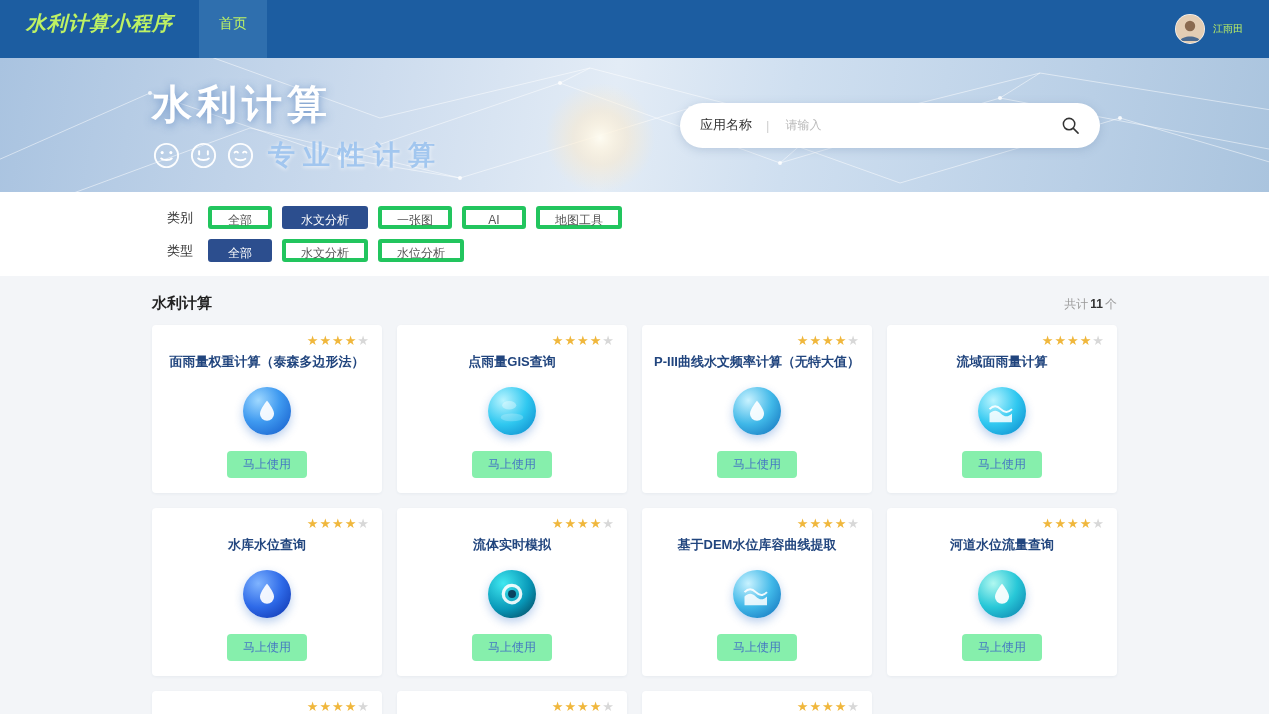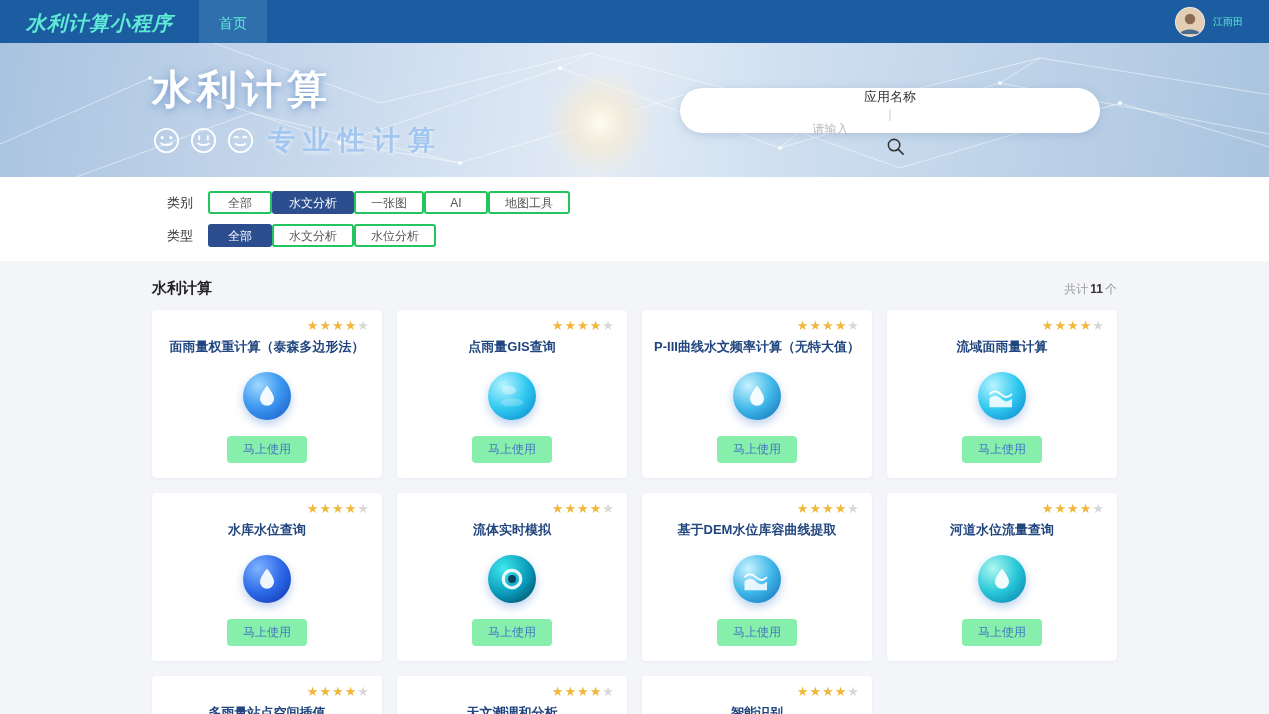--- a/index.html
+++ b/index.html
@@ -2,49 +2,49 @@
 <html><head>
 <meta charset="utf-8">
 <style>
   html,body{margin:0;padding:0;}
   body{
     width:1269px;height:714px;overflow:hidden;
     font-family:"Liberation Sans","DejaVu Sans",sans-serif;
     background:#f3f5f8;
   }
   
-  .navbar{height:43px;background:#1c5da1;display:flex;align-items:stretch;color:#5eead4;}
+  .navbar{height:58px;background:#1c5da1;display:flex;align-items:stretch;color:#bef264;}
   .logo{font-size:20px;font-weight:bold;font-style:italic;letter-spacing:1px;line-height:46px;padding:0 26px;}
   .nav-tab{padding:0 20px;line-height:46px;font-size:14px;background:#2f6fae;cursor:pointer;}
   .nav-spacer{flex:1;}
   .user{display:flex;align-items:center;gap:8px;padding-right:26px;cursor:pointer;}
   .avatar{width:28px;height:28px;border-radius:50%;overflow:hidden;background:#e8d5c0;border:1px solid rgba(255,255,255,.65);display:inline-flex;}
   .user-name{font-size:10px;}
   
   .hero{height:134px;position:relative;overflow:hidden;
     background:linear-gradient(100deg,#a9c3e0 0%,#cddcee 30%,#e3ecf6 48%,#cfdff0 62%,#b9cfe6 85%,#aac4de 100%);}
   .plexus{position:absolute;inset:0;width:100%;height:100%;}
   .hero-inner{position:relative;height:100%;display:flex;align-items:center;justify-content:space-between;padding:0 169px 0 152px;}
   .hero-left h1{margin:0;font-size:40px;font-weight:bold;color:#fff;letter-spacing:5px;text-shadow:0 2px 8px rgba(100,140,195,.85);}
   .hero-sub{display:flex;align-items:center;gap:9px;margin-top:5px;}
   .smileys{display:inline-flex;gap:8px;}
   .hero-subtitle{font-size:27px;font-weight:bold;letter-spacing:8px;color:rgba(158,196,238,.95);text-shadow:0 1px 4px rgba(255,255,255,.8);margin-left:4px;}
-  .search-bar{width:420px;height:45px;background:#fff;border-radius:23px;display:flex;align-items:center;padding:0 20px;box-shadow:0 2px 10px rgba(100,130,170,.28);box-sizing:border-box;flex-direction:column;}
+  .search-bar{width:420px;height:45px;background:#fff;border-radius:23px;display:flex;align-items:center;padding:0 20px;box-shadow:0 2px 10px rgba(100,130,170,.28);box-sizing:border-box;}
   .search-cat{font-size:13px;color:#333;cursor:pointer;white-space:nowrap;}
   .search-div{margin:0 14px;color:#d0d0d0;font-size:13px;}
   .search-input{flex:1;border:none;outline:none;font-size:12px;color:#0c4a6e;background:transparent;font-family:inherit;}
   .search-input::placeholder{color:#bbb;}
   .search-icon{display:inline-flex;cursor:pointer;margin-left:10px;}
   
   .filter-section{background:#fff;padding:14px 152px 14px;}
   .filter-row{display:flex;align-items:center;margin-bottom:10px;}
   .filter-row:last-child{margin-bottom:0;}
   .filter-label{width:56px;font-size:13px;color:#333;text-align:center;}
-  .filter-btn{min-width:64px;height:23px;padding:0 15px;margin-right:0;font-size:12px;font-family:inherit;
-    background:#fff;color:#555;border:2px solid #22c55e;border-radius:3px;cursor:pointer;line-height:21px;}
+  .filter-btn{min-width:64px;height:23px;padding:0 15px;margin-right:10px;font-size:12px;font-family:inherit;
+    background:#fff;color:#555;border:4px solid #22c55e;border-radius:3px;cursor:pointer;line-height:21px;}
   .filter-btn.selected{background:#2c4e8e;border-color:#2c4e8e;color:#fff;}
   
   .main{padding:18px 152px 0;}
   .main-header{display:flex;align-items:baseline;justify-content:space-between;margin-bottom:12px;}
   .main-header h2{margin:0;font-size:15px;color:#222;font-weight:bold;}
   .total{font-size:12px;color:#999;}
   .total-num{color:#333;font-weight:bold;margin:0 2px;}
   .cards-grid{display:grid;grid-template-columns:repeat(4,1fr);gap:15px;}
   .card{background:#fff;border-radius:4px;height:168px;box-sizing:border-box;padding:9px 12px 15px;
     display:flex;flex-direction:column;align-items:center;box-shadow:0 1px 3px rgba(30,60,110,.06);cursor:pointer;}

